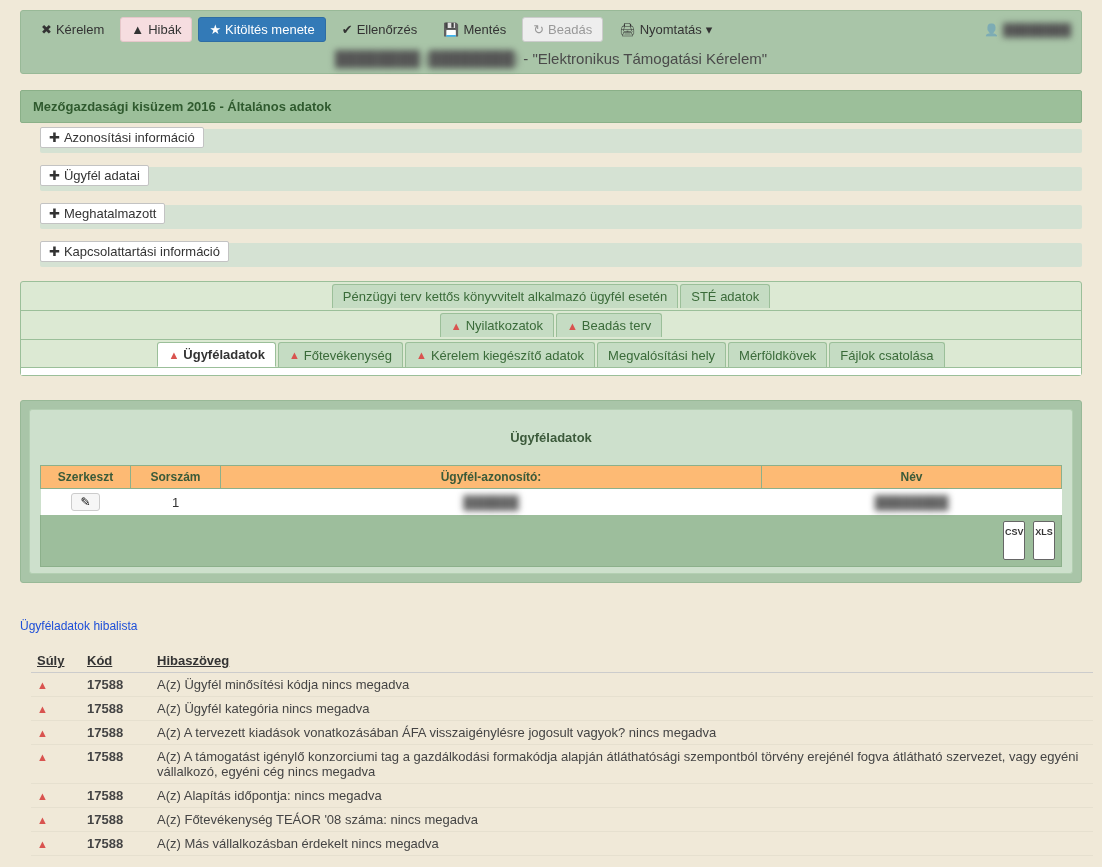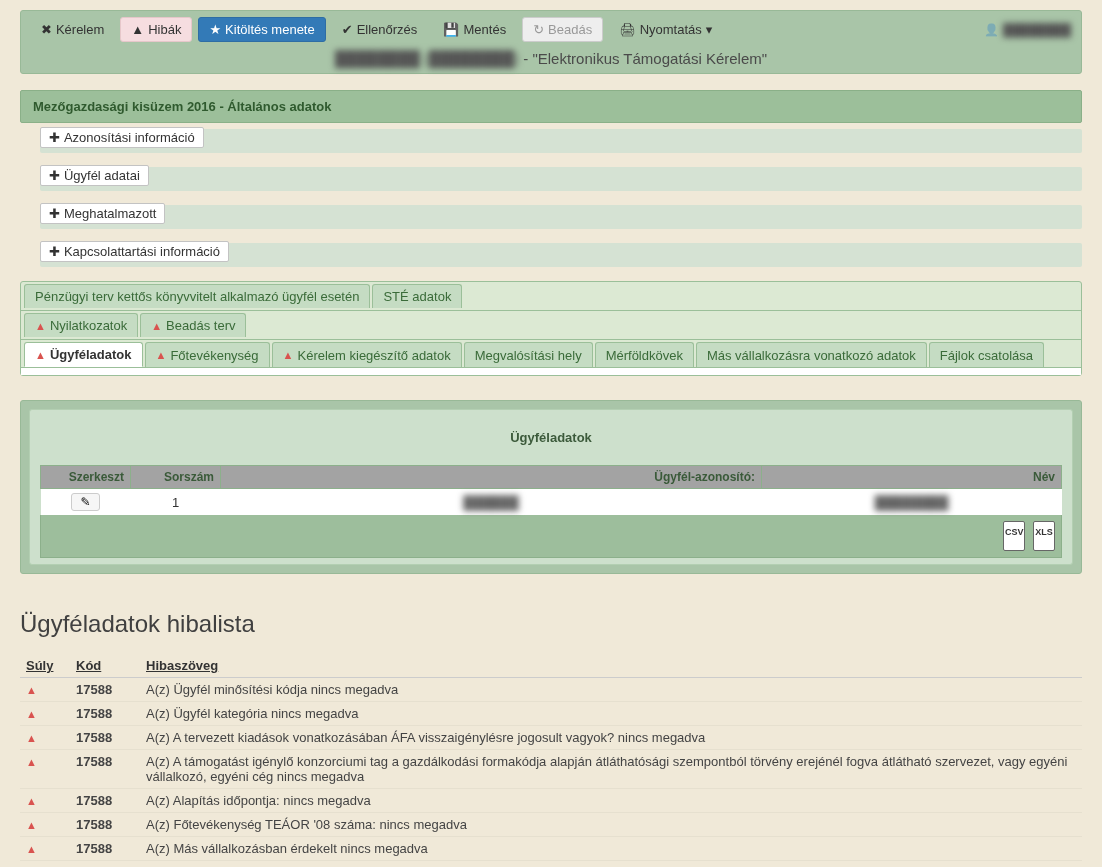--- a/index.html
+++ b/index.html
@@ -90,20 +90,21 @@
     border:1px solid #9bbf99;
     border-radius:3px;
     margin-top:14px;
     padding:0;
   }
   .tab-row {
     display:flex;
     flex-wrap:wrap;
     gap:2px;
     padding:2px 3px 0 3px;
+    justify-content:center;
   }
   .tab-row + .tab-row { border-top:1px solid #9bbf99; margin-top:2px; }
   .tab {
     background:#c5dcc3;
     border:1px solid #9bbf99;
     border-bottom:none;
     padding:4px 10px;
     border-radius:3px 3px 0 0;
     color:#3a6b39;
     font-size:13px;
@@ -137,27 +138,27 @@
     text-align:center;
     font-weight:bold;
     color:#3c5a3b;
     padding:6px 0 20px 0;
   }
   table.data {
     width:100%;
     border-collapse:collapse;
   }
   table.data thead th {
-    background:#a3a3a3;
+    background:#fdba74;
     color:#3a5a39;
     font-weight:bold;
     font-size:12px;
     padding:4px 6px;
     border:1px solid #8cb08b;
-    text-align:right;
+    text-align:center;
   }
   table.data tbody td {
     background:#fff;
     padding:4px 6px;
     font-size:13px;
     text-align:center;
   }
   .editbtn {
     background:#f6f6f6;
     border:1px solid #ccc;
@@ -168,44 +169,45 @@
   }
   .table-footer {
     background:#9dbe9c;
     padding:6px;
     text-align:right;
     border:1px solid #8cb08b;
     border-top:none;
   }
   .icobtn {
     display:inline-block;
-    width:22px;height:30px;
+    width:22px;height:39px;
     border:1px solid #666;
     border-radius:2px;
     background:#fff;
     font-size:9px;
     line-height:10px;
     text-align:center;
     padding-top:5px;
     font-weight:bold;
     color:#333;
     cursor:pointer;
     margin-left:4px;
   }
   
   .err-title {
-    font-size:24px;
-    color:#404040;
+    font-size:12px;
+    color:#1d4ed8;
     margin:36px 0 16px 0;
   }
   table.errs {
     width:100%;
     border-collapse:collapse;
     font-size:13px;
     color:#444;
+    margin-left:11px;
   }
   table.errs thead th {
     text-align:left;
     padding:4px 6px;
     font-weight:bold;
     color:#333;
     text-decoration:underline;
     border-bottom:1px solid #ccc;
   }
   table.errs tbody td {
@@ -319,23 +321,20 @@
       </div>
       <div class="tab">
         <span class="warn">▲</span>
         <span>Kérelem kiegészítő adatok</span>
       </div>
       <div class="tab">
         <span>Megvalósítási hely</span>
       </div>
       <div class="tab">
         <span>Mérföldkövek</span>
-      </div>
-      <div class="tab">
-        <span>Más vállalkozásra vonatkozó adatok</span>
       </div>
       <div class="tab">
         <span>Fájlok csatolása</span>
       </div>
     </div>
 
   <div class="tabs-content"></div>
 </div>
 
 <div class="inner-panel">

